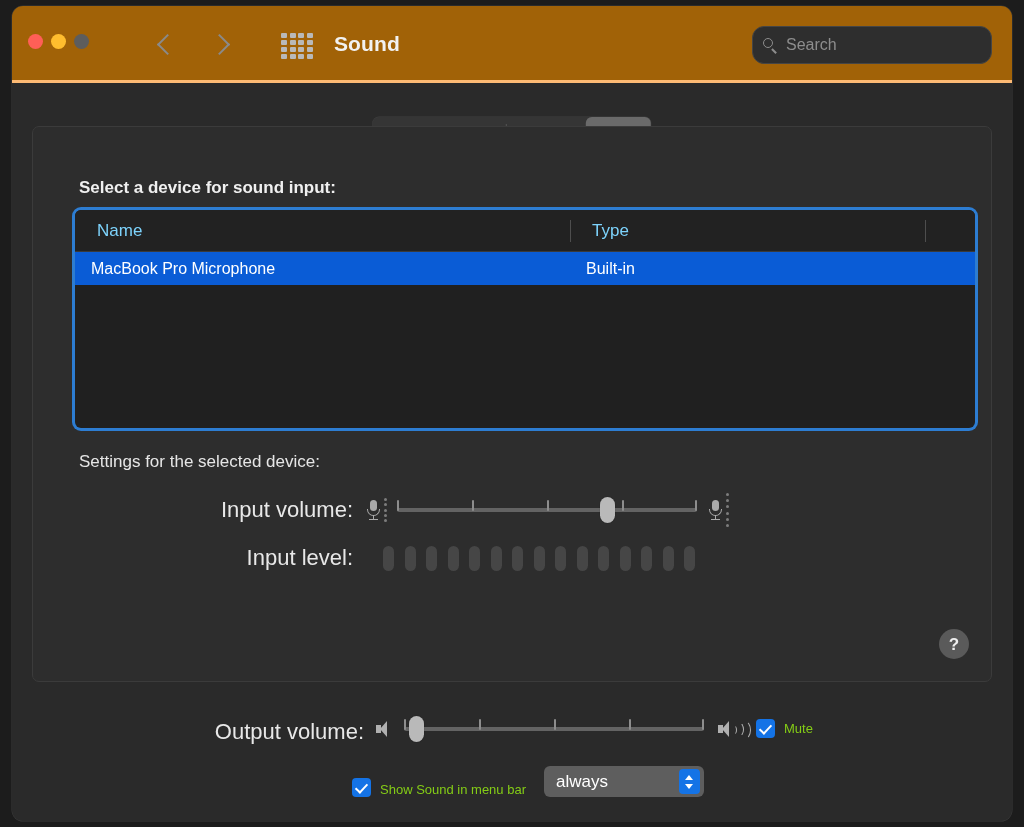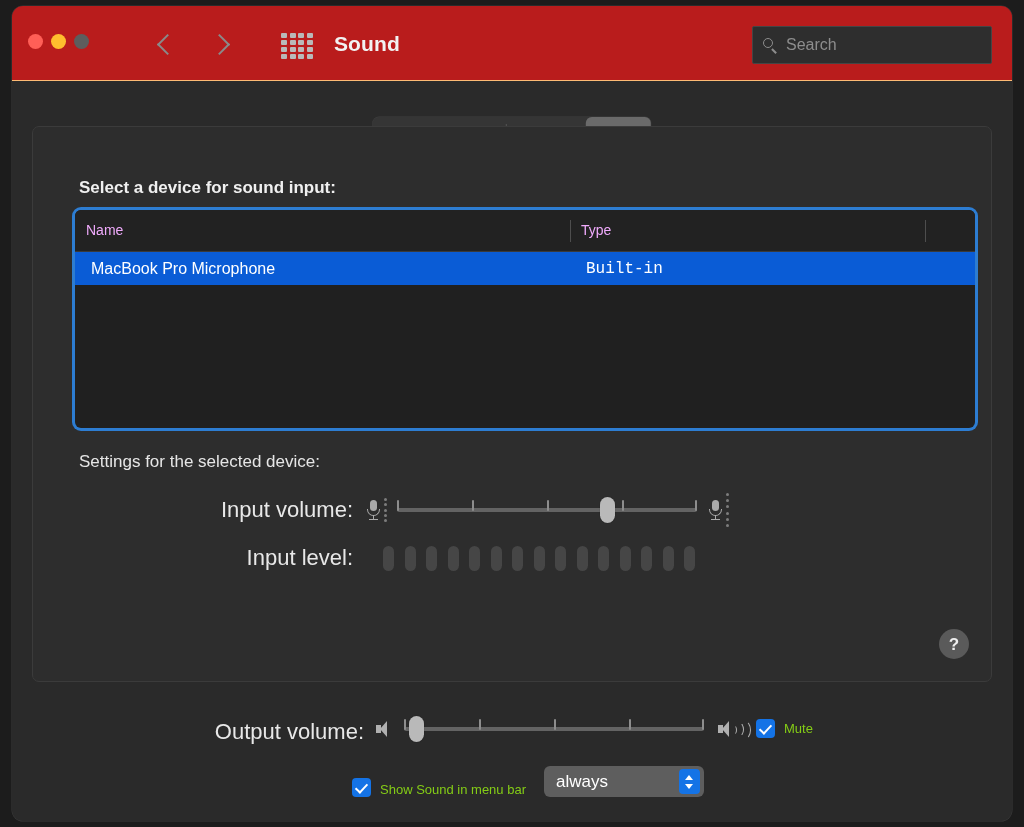--- a/index.html
+++ b/index.html
@@ -25,22 +25,22 @@
     background: #2a2a2a;
     border-radius: 11px;
     overflow: hidden;
     box-shadow: 0 0 0 0.5px #3a3a3a;
   }
 
   
   .titlebar {
     position: relative;
     height: 74px;
-    background: #b91c1c;
-    border-bottom: 1px solid #fdba74;
+    background: #a16207;
+    border-bottom: 3px solid #fdba74;
   }
   .traffic {
     position: absolute;
     top: 28px;
     left: 16px;
     display: flex;
     gap: 8px;
   }
   .light {
     width: 15px; height: 15px;
@@ -90,21 +90,21 @@
     color: #f2f2f2;
     letter-spacing: 0.1px;
   }
 
   .searchbox {
     position: absolute;
     top: 20px; right: 20px;
     width: 240px; height: 38px;
     background: #2e2e2e;
     border: 1px solid #454545;
-    border-radius: 2px;
+    border-radius: 12px;
     display: flex;
     align-items: center;
     padding: 0 10px;
     box-sizing: border-box;
   }
   .search-icon {
     width: 15px; height: 15px;
     position: relative;
     margin-right: 8px;
     flex: none;
@@ -215,24 +215,24 @@
     overflow: hidden;
   }
   .thead {
     display: flex;
     height: 41px;
     background: #222222;
     border-bottom: 1px solid #3a3a3a;
     position: relative;
   }
   .th {
-    font-size: 14px;
-    color: #f0abfc;
+    font-size: 17px;
+    color: #7dd3fc;
     line-height: 41px;
-    padding-left: 11px;
+    padding-left: 22px;
     box-sizing: border-box;
     position: relative;
   }
   .th.name { width: 495px; }
   .th.type { width: 355px; }
   .th.extra { width: 50px; }
   .th.type::before, .th.extra::before {
     content: "";
     position: absolute;
     left: 0; top: 10px;
@@ -245,21 +245,21 @@
     align-items: center;
     background: #0a5cd6;
   }
   .cell {
     font-size: 16px;
     color: #ffffff;
     padding-left: 16px;
     box-sizing: border-box;
   }
   .cell.name { width: 495px; }
-  .cell.type { width: 355px; font-family: Liberation Mono, monospace; }
+  .cell.type { width: 355px; }
 
   
   .row-ctl {
     position: absolute;
     display: flex;
     align-items: center;
   }
   .ctl-label {
     font-size: 22px;
     color: #e8e8e8;

